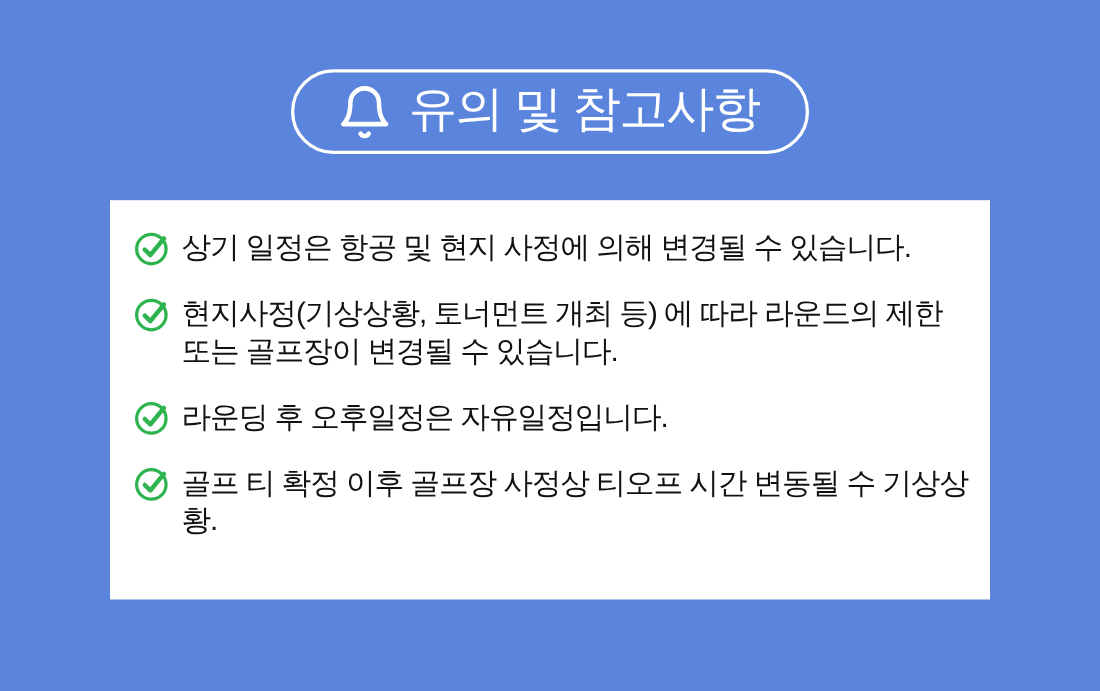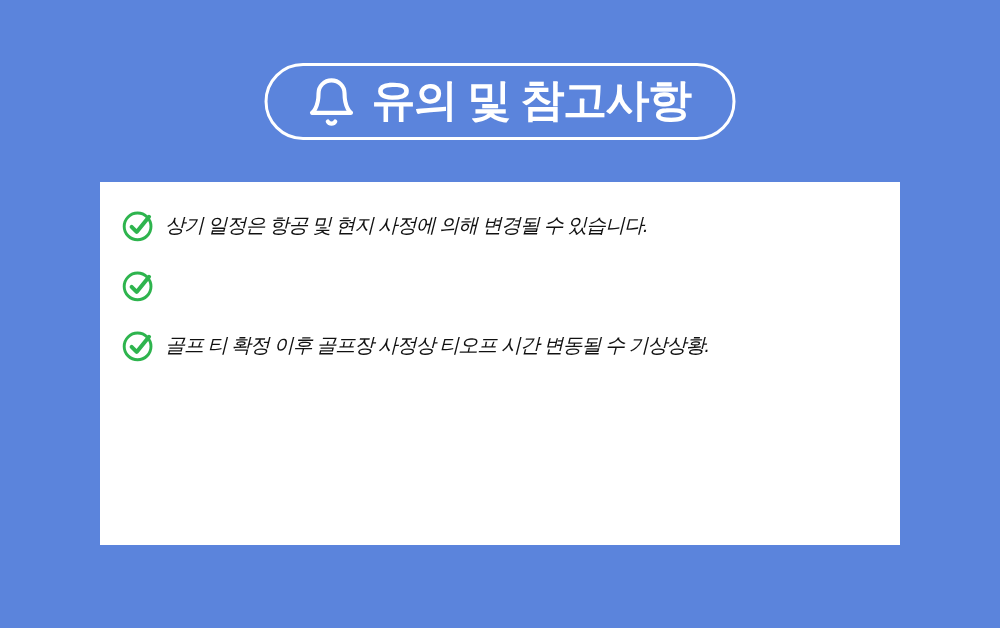--- a/index.html
+++ b/index.html
@@ -30,21 +30,21 @@
   }
   .bell {
     width: 52px;
     height: 52px;
     flex: none;
     display: block;
   }
   .pill-title {
     color: #FFFFFF;
     font-size: 44px;
-    font-weight: 700;
+    font-weight: 400;
     letter-spacing: -1.5px;
     line-height: 1;
     padding-bottom: 4px;
   }
   
   .card {
     position: absolute;
     left: 100px;
     top: 182px;
     width: 800px;
@@ -60,26 +60,25 @@
   }
   .check {
     width: 33px;
     height: 33px;
     flex: none;
     margin-top: 1px;
     display: block;
     overflow: visible;
   }
   .note-text {
-    font-size: 20px;
+    font-size: 27px;
     line-height: 34px;
     font-weight: 500;
     color: #111111;
     letter-spacing: -1px;
-    font-style: italic;
   }
 </style>
 </head>
 <body>
 
 <div class="pill">
   <svg class="bell" viewBox="0 0 24 24" fill="none" stroke="#FFFFFF" stroke-width="1.9" stroke-linecap="round" stroke-linejoin="round" aria-hidden="true">
     <path d="M18 8a6 6 0 0 0-12 0c0 7-3 9-3 9h18s-3-2-3-9"></path>
     <path d="M13.73 21a2 2 0 0 1-3.46 0"></path>
   </svg>
@@ -89,27 +88,35 @@
 <div class="card">
 
   <div class="note-row">
     <svg class="check" viewBox="0 0 36 36" aria-hidden="true">
       <circle cx="17" cy="19" r="14.6" fill="none" stroke="#2EB44E" stroke-width="3.2"></circle>
       <path d="M10.5 19.5 L16 25 L29.5 8.5" fill="none" stroke="#2EB44E" stroke-width="4.4" stroke-linecap="round" stroke-linejoin="round"></path>
     </svg>
     <div class="note-text">상기 일정은 항공 및 현지 사정에 의해 변경될 수 있습니다.</div>
   </div>
 
+  <div class="note-row">
+    <svg class="check" viewBox="0 0 36 36" aria-hidden="true">
+      <circle cx="17" cy="19" r="14.6" fill="none" stroke="#2EB44E" stroke-width="3.2"></circle>
+      <path d="M10.5 19.5 L16 25 L29.5 8.5" fill="none" stroke="#2EB44E" stroke-width="4.4" stroke-linecap="round" stroke-linejoin="round"></path>
+    </svg>
+    <div class="note-text">현지사정(기상상황, 토너먼트 개최 등) 에 따라 라운드의 제한 또는 골프장이 변경될 수 있습니다.</div>
+  </div>
 
 
   <div class="note-row">
     <svg class="check" viewBox="0 0 36 36" aria-hidden="true">
       <circle cx="17" cy="19" r="14.6" fill="none" stroke="#2EB44E" stroke-width="3.2"></circle>
       <path d="M10.5 19.5 L16 25 L29.5 8.5" fill="none" stroke="#2EB44E" stroke-width="4.4" stroke-linecap="round" stroke-linejoin="round"></path>
     </svg>
+    <div class="note-text">라운딩 후 오후일정은 자유일정입니다.</div>
   </div>
 
   <div class="note-row">
     <svg class="check" viewBox="0 0 36 36" aria-hidden="true">
       <circle cx="17" cy="19" r="14.6" fill="none" stroke="#2EB44E" stroke-width="3.2"></circle>
       <path d="M10.5 19.5 L16 25 L29.5 8.5" fill="none" stroke="#2EB44E" stroke-width="4.4" stroke-linecap="round" stroke-linejoin="round"></path>
     </svg>
     <div class="note-text">골프 티 확정 이후 골프장 사정상 티오프 시간 변동될 수 기상상황.</div>
   </div>
 

